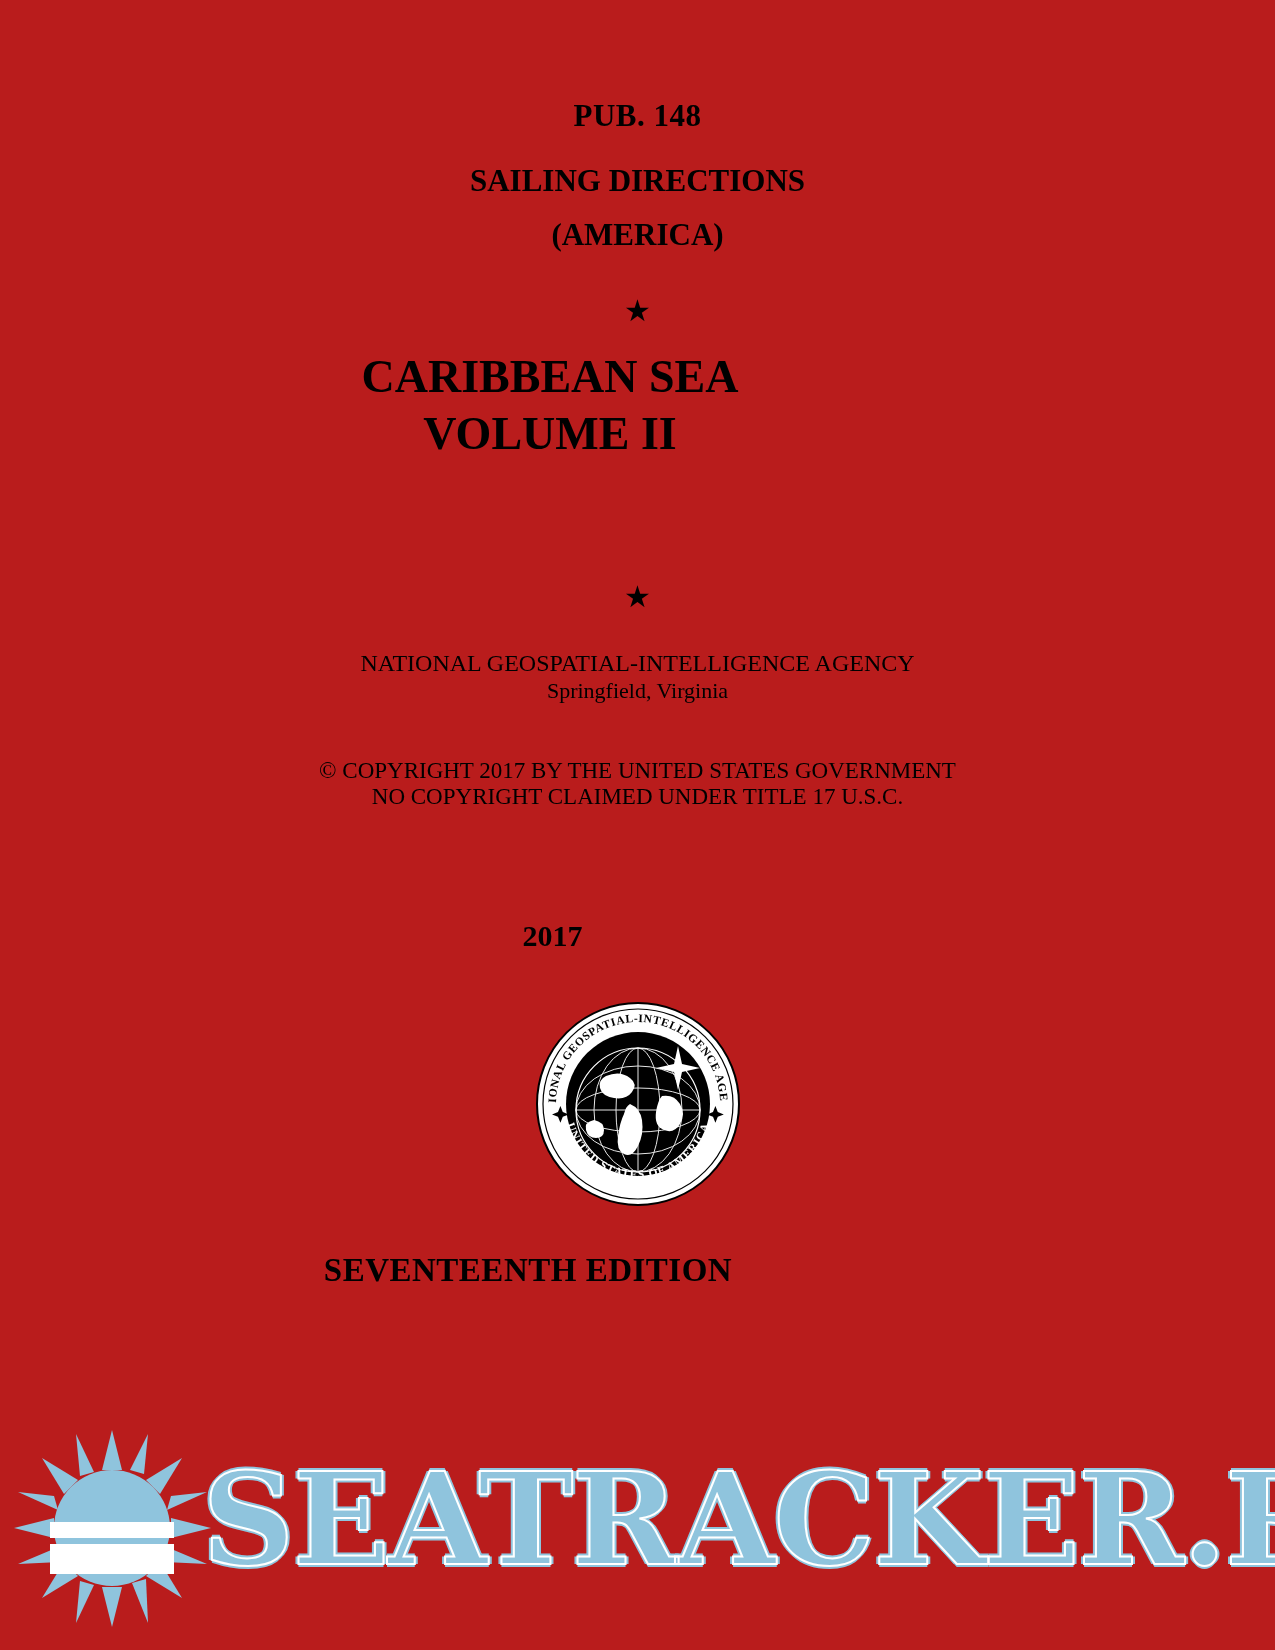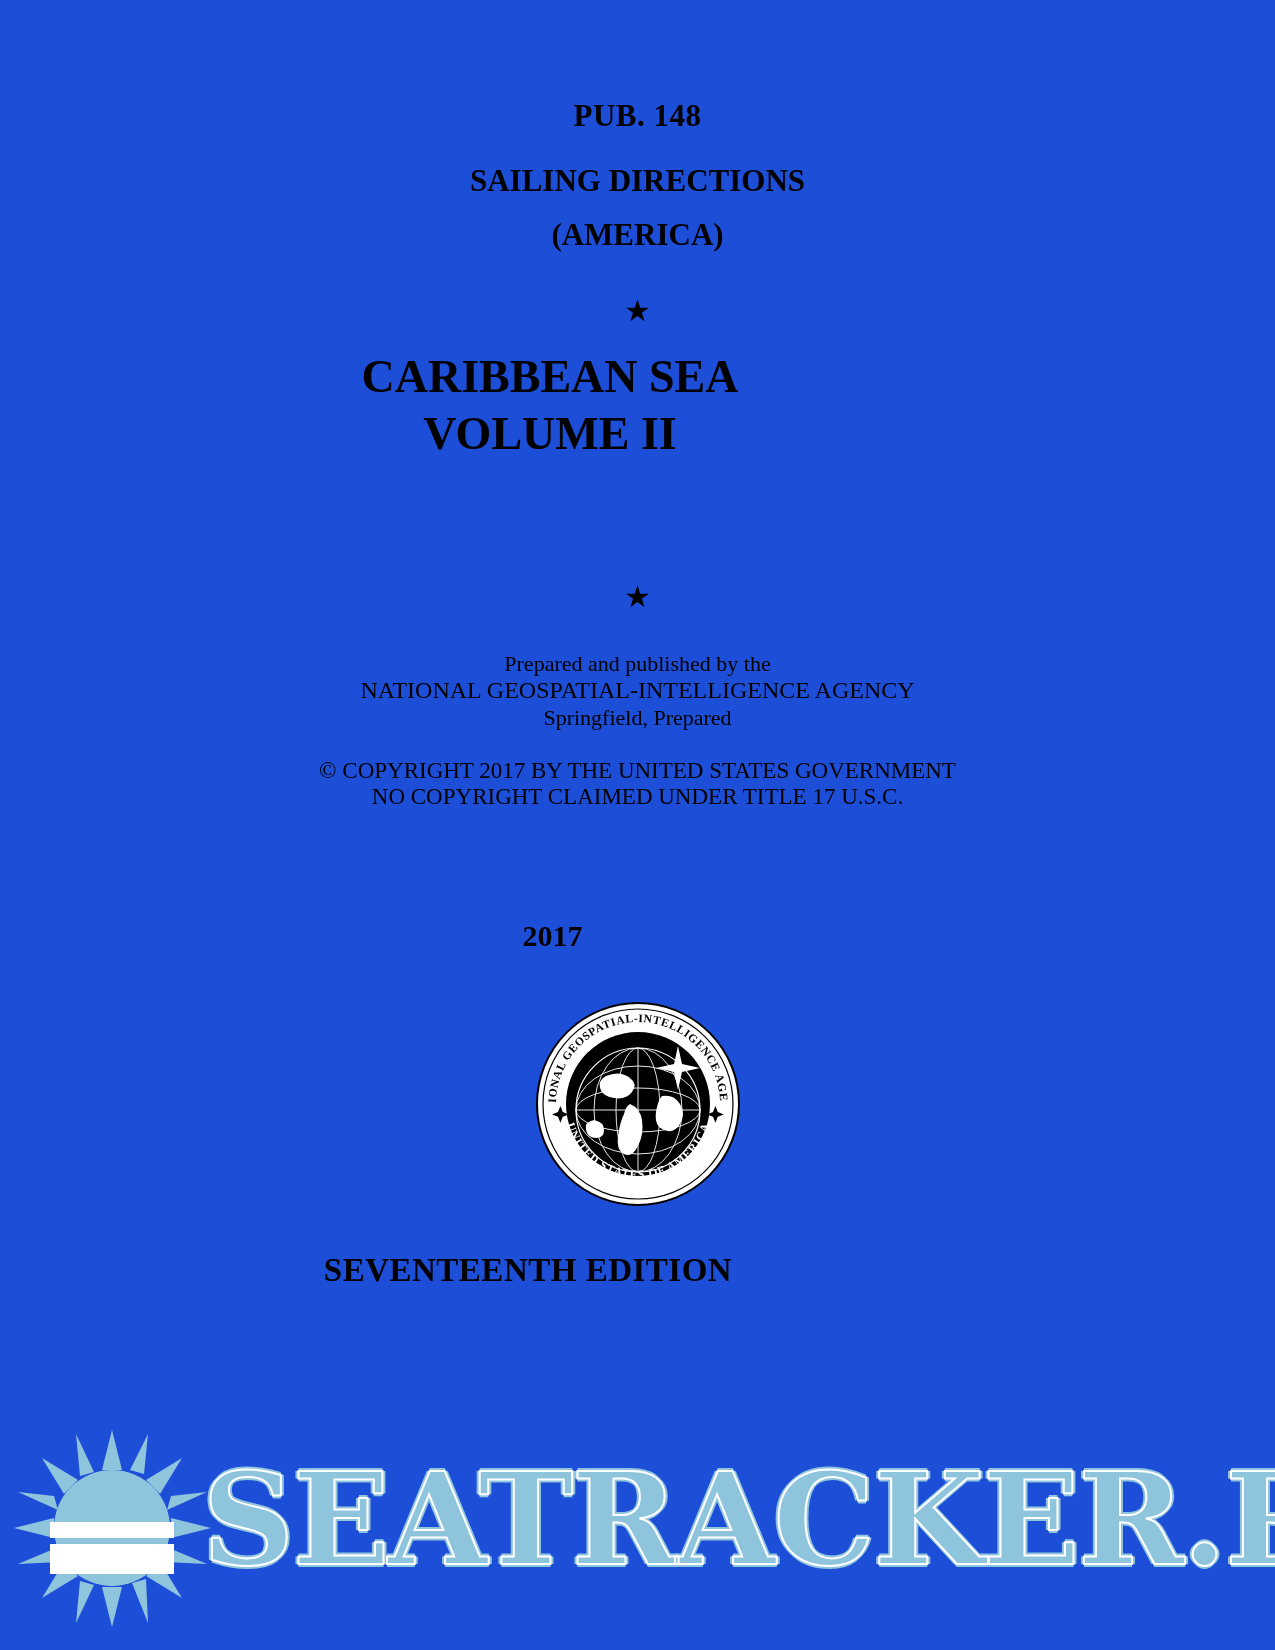--- a/index.html
+++ b/index.html
@@ -9,21 +9,21 @@
   }
   body {
     font-family: "Liberation Serif", serif;
     color: #000000;
   }
   .page {
     position: relative;
     width: 1275px;
     height: 1650px;
     margin: 0 auto;
-    background: #1d4ed8;
+    background: #b91c1c;
     overflow: hidden;
   }
   .center {
     text-align: center;
   }
 
   .pub-line {
     position: absolute;
     top: 98px;
     left: 0;
@@ -171,23 +171,22 @@
   <div class="star-1 center">★</div>
 
   <div class="region-title center">
     <div>CARIBBEAN SEA</div>
     <div>VOLUME II</div>
   </div>
 
   <div class="star-2 center">★</div>
 
   <div class="publisher center">
-    <div>Prepared and published by the</div>
     <div class="big">NATIONAL GEOSPATIAL-INTELLIGENCE AGENCY</div>
-    <div>Springfield, Prepared</div>
+    <div>Springfield, Virginia</div>
   </div>
 
   <div class="copyright center">
     <div>© COPYRIGHT 2017  BY THE UNITED STATES GOVERNMENT</div>
     <div>NO COPYRIGHT CLAIMED UNDER TITLE 17 U.S.C.</div>
   </div>
 
   <div class="year center">2017</div>
 
   <div class="seal-wrap">

